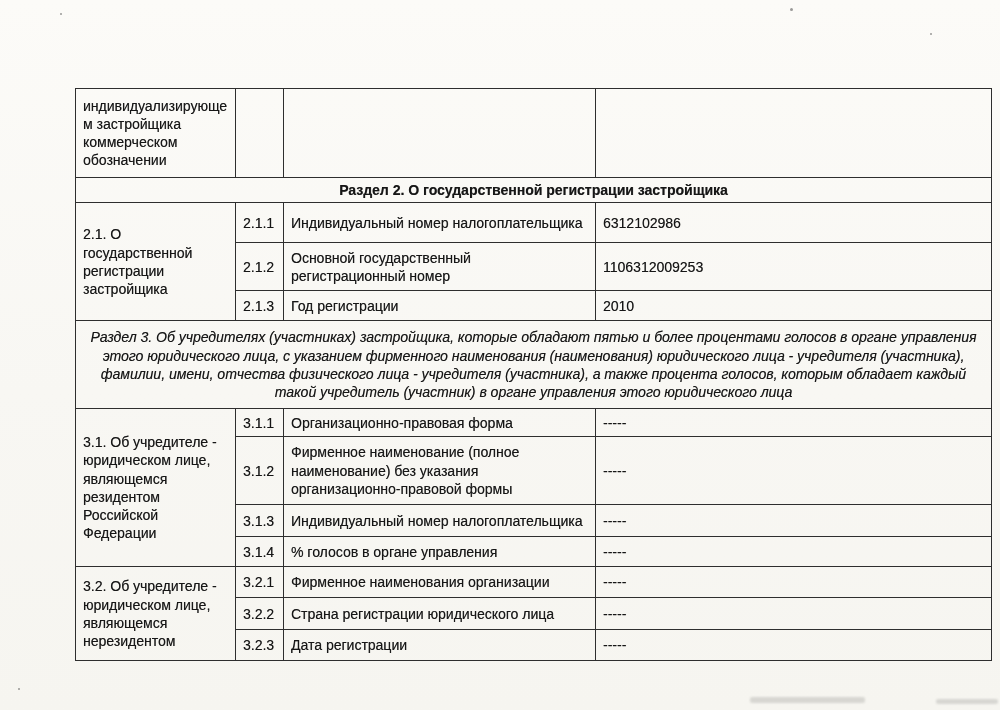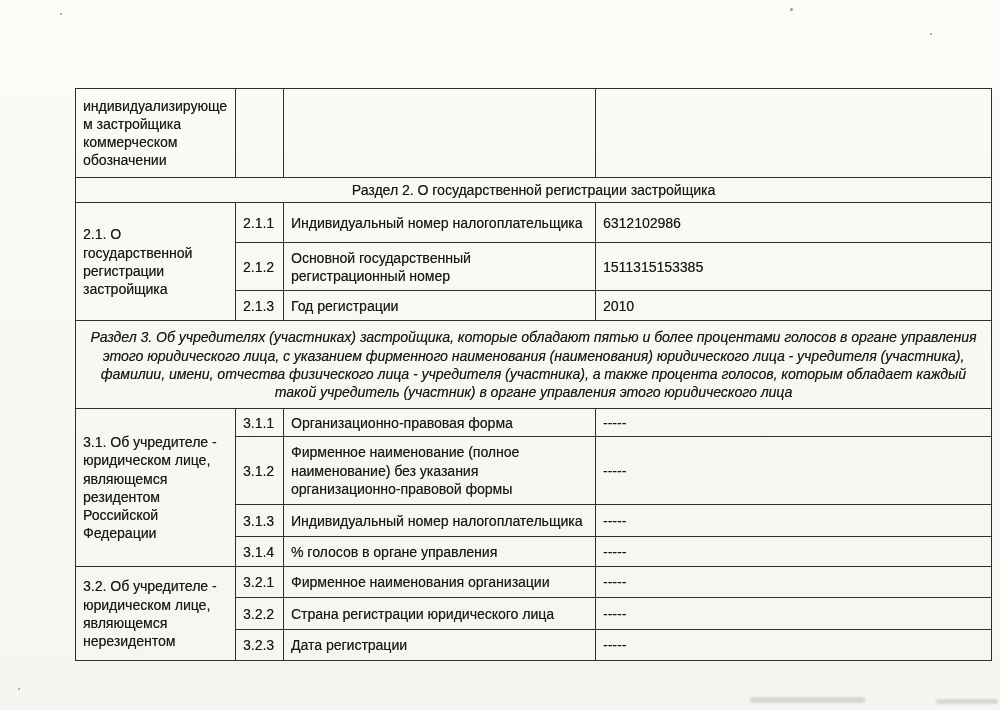--- a/index.html
+++ b/index.html
@@ -32,21 +32,21 @@
     overflow:hidden;
   }
   td.label { vertical-align:top; padding-top:4px; }
   td.code  { padding:3px 4px;margin-left:46px; }
   td.section {
     text-align:center;
     padding:3px 10px;
   }
   td.carry-label { white-space:pre-line; vertical-align:top; }
   tr.h89 { height:89px; }
-  tr.h24 { height:24px; }
+  tr.h24 { height:24px;font-weight:bold; }
   tr.h40 { height:40px; }
   tr.h48 { height:48px; }
   tr.h30 { height:30px; }
   tr.h88 { height:88px;font-style:italic; }
   tr.h28 { height:28px; }
   tr.h68 { height:68px; }
   tr.h32 { height:32px; }
   tr.h31 { height:31px; }
   .speck {
     position:absolute;
@@ -99,21 +99,21 @@
 
     <tr class="h40">
       <td class="label" rowspan="3">2.1. О государственной регистрации застройщика</td>
       <td class="code">2.1.1</td>
       <td class="desc">Индивидуальный номер налогоплательщика</td>
       <td class="value">6312102986</td>
     </tr>
     <tr class="h48">
       <td class="code">2.1.2</td>
       <td class="desc">Основной государственный регистрационный номер</td>
-      <td class="value">1511315153385</td>
+      <td class="value">1106312009253</td>
     </tr>
     <tr class="h30">
       <td class="code">2.1.3</td>
       <td class="desc">Год регистрации</td>
       <td class="value">2010</td>
     </tr>
 
     <tr class="h88">
       <td class="section" colspan="4">Раздел 3. Об учредителях (участниках) застройщика, которые обладают пятью и более процентами голосов в органе управления этого юридического лица, с указанием фирменного наименования (наименования) юридического лица - учредителя (участника), фамилии, имени, отчества физического лица - учредителя (участника), а также процента голосов, которым обладает каждый такой учредитель (участник) в органе управления этого юридического лица</td>
     </tr>

